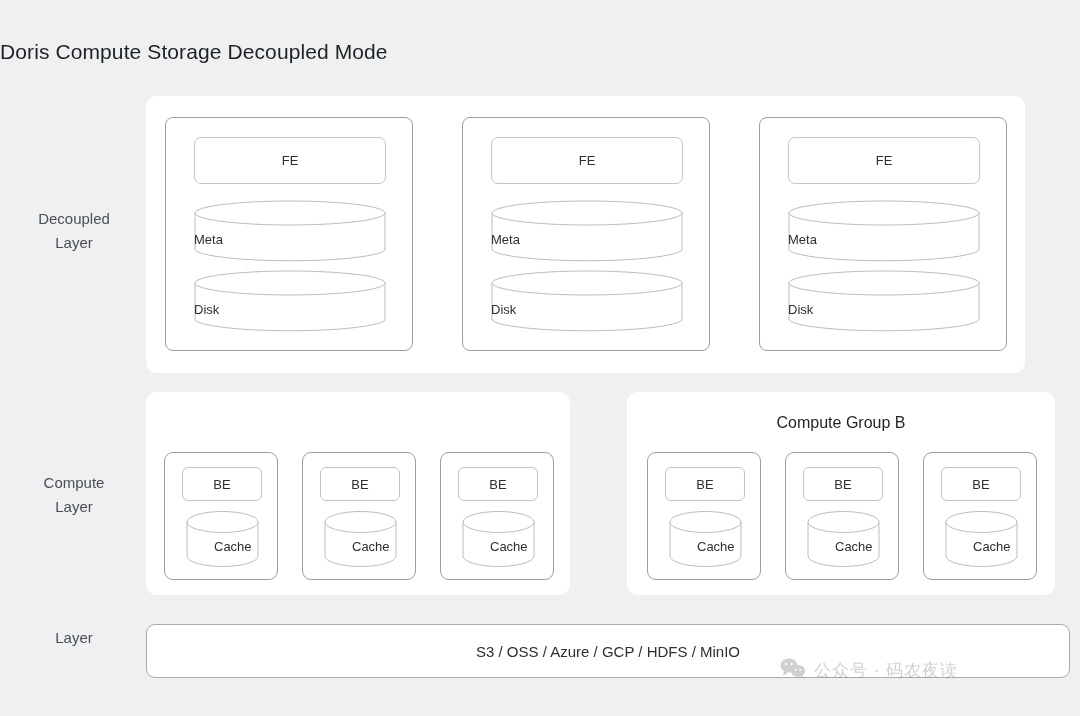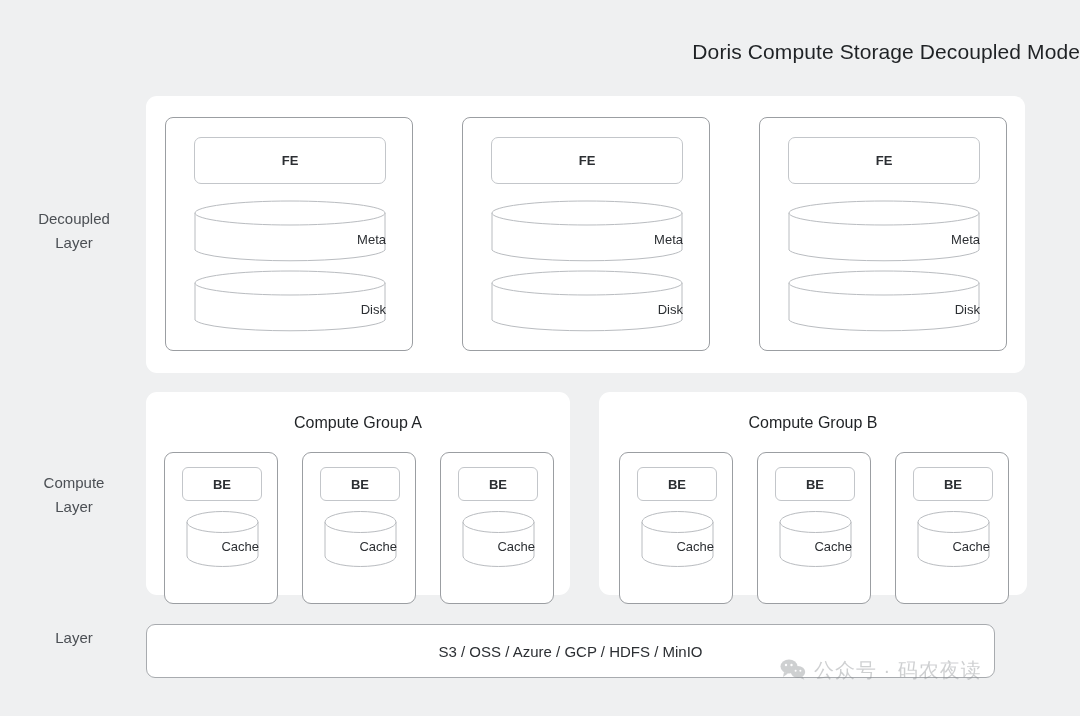--- a/index.html
+++ b/index.html
@@ -12,21 +12,21 @@
     overflow: hidden;
     position: relative;
   }
 
   
   .diagram-title {
     position: absolute;
     top: 40px;
     left: 0;
     width: 1080px;
-    text-align: right;
+    text-align: left;
     font-size: 21px;
     font-weight: 500;
     color: #1f2225;
     letter-spacing: 0.1px;
   }
 
   
   .layer-label {
     position: absolute;
     left: 10px;
@@ -41,21 +41,21 @@
   .layer-label.storage  { top: 626px; }
 
   
   .panel {
     position: absolute;
     background: #ffffff;
     border-radius: 11px;
   }
   #metadata-panel { left: 146px; top: 96px;  width: 879px; height: 277px; }
   #compute-a-panel { left: 146px; top: 392px; width: 424px; height: 203px; }
-  #compute-b-panel { left: 599px; top: 392px; width: 428px; height: 203px; }
+  #compute-b-panel { left: 627px; top: 392px; width: 428px; height: 203px; }
 
   
   .fe-group {
     position: absolute;
     top: 21px;
     width: 248px;
     height: 234px;
     border: 1px solid #9b9e a2;
     border: 1px solid #9b9ea2;
     border-radius: 8px;
@@ -69,21 +69,20 @@
   .node-box {
     position: absolute;
     border: 1px solid #c3c6ca;
     border-radius: 7px;
     background: #fff;
     display: flex;
     align-items: center;
     justify-content: center;
     font-size: 13px;
     color: #2c2f33;
-    font-weight: bold;
   }
   .fe-group .node-box {
     left: 28px;
     top: 19px;
     width: 192px;
     height: 47px;
   }
 
   
   .cylinder {
@@ -99,21 +98,21 @@
     width: 100%;
     height: 100%;
     overflow: visible;
   }
   .cylinder .cyl-label {
     position: relative;
     z-index: 2;
     font-size: 13px;
     color: #2c2f33;
     width: 100%;
-    text-align: right;
+    text-align: left;
   }
 
   .fe-group .cylinder {
     left: 28px;
     width: 192px;
     height: 63px;
   }
   .fe-group .cylinder.meta { top: 82px; }
   .fe-group .cylinder.disk { top: 152px; }
   .fe-group .cylinder .cyl-label { padding-bottom: 16px; }
@@ -127,21 +126,21 @@
     text-align: center;
     font-size: 16px;
     font-weight: 400;
     color: #1f2225;
   }
 
   .be-node {
     position: absolute;
     top: 60px;
     width: 114px;
-    height: 152px;
+    height: 128px;
     border: 1px solid #9b9ea2;
     border-radius: 9px;
     background: #fff;
   }
   #compute-a-panel .be-node.n1 { left: 18px; }
   #compute-a-panel .be-node.n2 { left: 156px; }
   #compute-a-panel .be-node.n3 { left: 294px; }
   #compute-b-panel .be-node.n1 { left: 20px; }
   #compute-b-panel .be-node.n2 { left: 158px; }
   #compute-b-panel .be-node.n3 { left: 296px; }
@@ -151,29 +150,30 @@
     top: 14px;
     width: 80px;
     height: 34px;
     border-radius: 6px;
   }
   .be-node .cylinder {
     left: 21px;
     top: 58px;
     width: 73px;
     height: 57px;
+    padding-left: 28px;
   }
   .be-node .cylinder .cyl-label { padding-bottom: 14px; }
 
   
   #storage-box {
     position: absolute;
     left: 146px;
     top: 624px;
-    width: 849px;
+    width: 924px;
     height: 54px;
     background: #ffffff;
     border: 1px solid #a8abaf;
     border-radius: 9px;
     display: flex;
     align-items: center;
     justify-content: center;
     font-size: 15px;
     color: #2c2f33;
   }
@@ -183,21 +183,21 @@
     position: absolute;
     left: 780px;
     top: 657px;
     display: flex;
     align-items: center;
     gap: 8px;
     opacity: 0.42;
     pointer-events: none;
   }
   #watermark .wm-text {
-    font-size: 20px;
+    font-size: 17px;
     color: #8d9094;
     letter-spacing: 1px;
     white-space: nowrap;
   }
   #watermark .wm-icon { flex: 0 0 auto; }
 </style>
 </head>
 <body>
 
 <div class="diagram-title">Doris Compute Storage Decoupled Mode</div>
@@ -271,21 +271,20 @@
       <svg viewBox="0 0 192 63" preserveAspectRatio="none">
         <path d="M1,13 L1,50 A95.5,12 0 0 0 191,50 L191,13" fill="#ffffff" stroke="#b9bcc0" stroke-width="1"></path>
         <ellipse cx="96" cy="13" rx="95" ry="12" fill="#ffffff" stroke="#b9bcc0" stroke-width="1"></ellipse>
       </svg>
       <span class="cyl-label">Disk</span>
     </div>
   </div>
 </div>
 
 <div class="panel" id="compute-a-panel">
-  <div class="group-title">Compute Group A</div>
 
   <div class="be-node n1">
     <div class="node-box">
       <span>BE</span>
     </div>
     <div class="cylinder">
       <svg viewBox="0 0 73 57" preserveAspectRatio="none">
         <path d="M1,11 L1,45 A35.5,10.5 0 0 0 72,45 L72,11" fill="#ffffff" stroke="#b9bcc0" stroke-width="1"></path>
         <ellipse cx="36.5" cy="11" rx="35.5" ry="10.5" fill="#ffffff" stroke="#b9bcc0" stroke-width="1"></ellipse>
       </svg>

